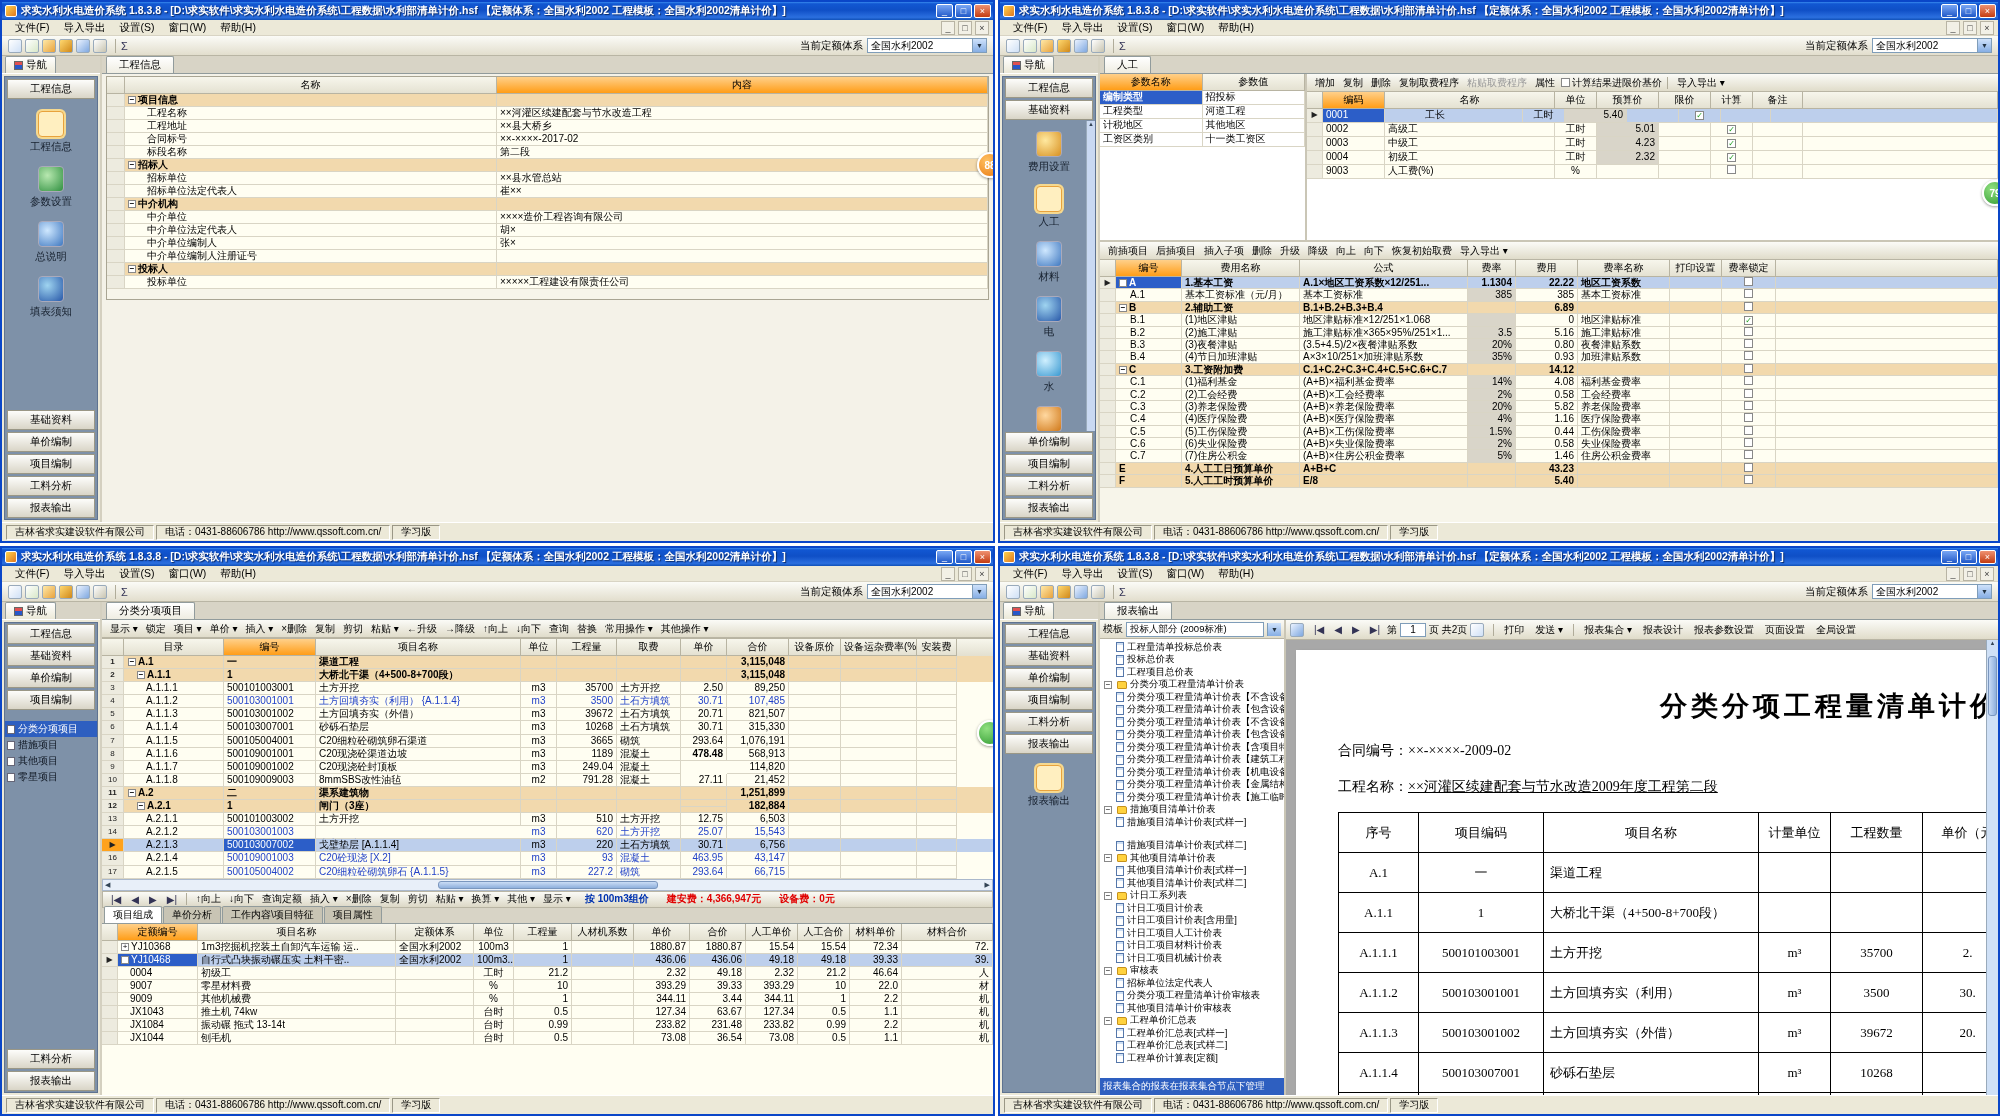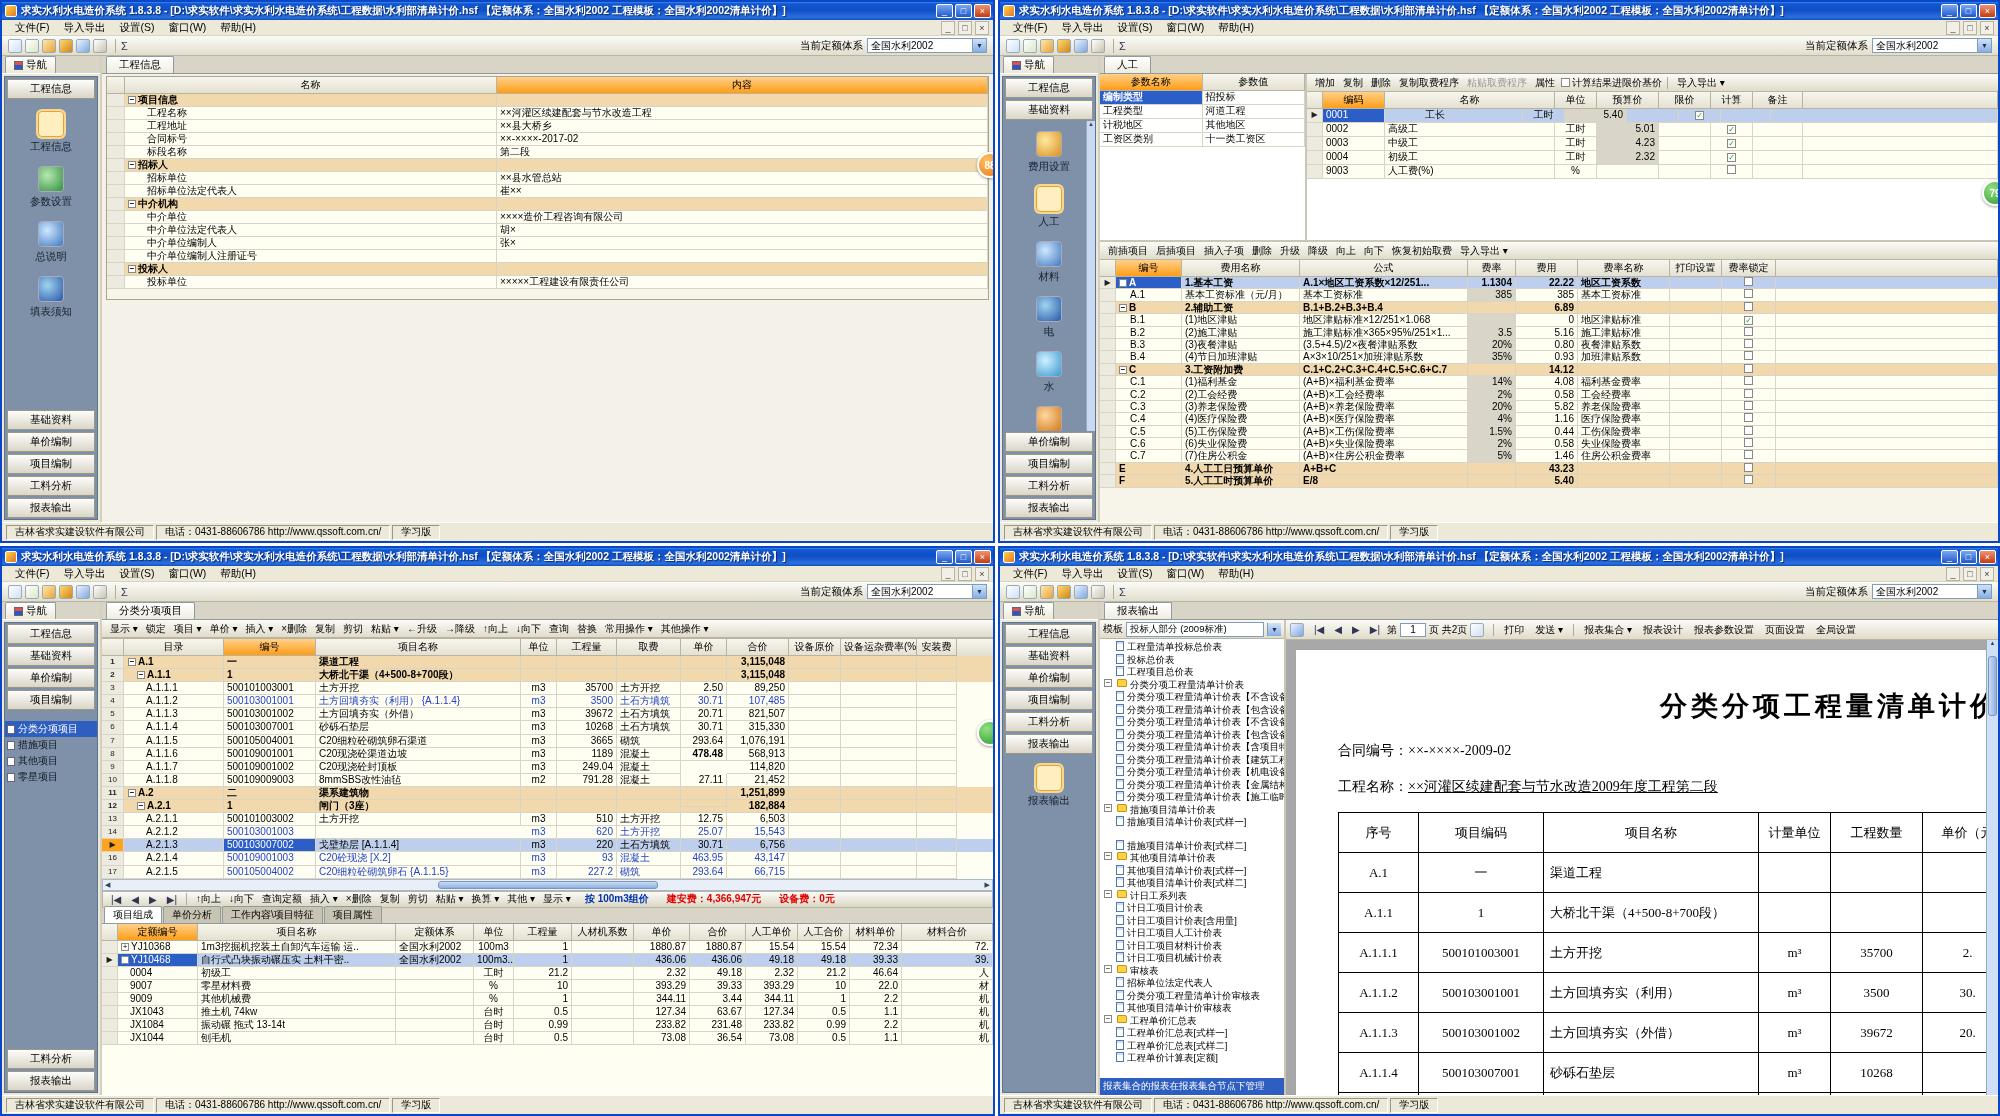--- a/index.html
+++ b/index.html
@@ -102,21 +102,21 @@
   .subtabs { height:16px; flex:none; background:#d8d4c6; display:flex; align-items:flex-end; padding-left:2px; border-bottom:1px solid #919b9c; }
   .stab { font-size:10px; padding:1px 8px; border:1px solid #919b9c; border-bottom:none; background:#c8c4b4; margin-right:1px; border-radius:2px 2px 0 0; }
   .stab.on { background:#fff; }
   .w3lower { flex:1; overflow:hidden; background:#fffef2; }
   
   .w4bd { flex:1; display:flex; min-height:0; }
   .treepanel { width:186px; flex:none; display:flex; flex-direction:column; background:#fff; border-right:2px solid #cac6b6; }
   .tplbar { height:19px; flex:none; display:flex; align-items:center; gap:3px; background:linear-gradient(180deg,#fbfbf7,#e0dcca); border-bottom:1px solid #b9b5a4; padding:0 3px; font-size:10px; }
   .tplbox { flex:1; height:15px; background:#fff; border:1px solid #7f9db9; display:flex; align-items:center; padding-left:3px; overflow:hidden; white-space:nowrap; font-size:9.5px; }
   .tree { flex:1; overflow:hidden; padding:2px 0 0 2px; }
-  .ti { display:flex; gap:3px; height:12.5px; white-space:nowrap; overflow:hidden; font-size:9.5px; }
+  .ti { display:flex; align-items:center; gap:3px; height:12.5px; white-space:nowrap; overflow:hidden; font-size:9.5px; }
   .fold { width:10px; height:8px; background:#ffd23e; border:1px solid #c7921b; border-radius:1px 2px 1px 1px; flex:none; }
   .page { width:8px; height:10px; background:#fff; border:1px solid #5577aa; box-shadow:inset 0 2px 0 #cfe0f4; flex:none; }
   .tnote { flex:none; background:#2e5fc0; color:#fff; font-size:9.5px; padding:2px 3px; white-space:nowrap; overflow:hidden; }
   .preview { flex:1; display:flex; flex-direction:column; min-width:0; background:#a8a8a8; position:relative; }
   .pvtb { height:20px; flex:none; background:linear-gradient(180deg,#fbfbf7,#e0dcca); border-bottom:1px solid #b9b5a4; display:flex; align-items:center; gap:3px; padding:0 4px; font-size:10px; }
   .pgin { width:26px; height:14px; border:1px solid #7f9db9; font-size:10px; text-align:center; }
   .pvarea { flex:1; overflow:hidden; position:relative; }
   .sheet { position:absolute; left:10px; top:10px; width:1100px; height:640px; background:#fff; box-shadow:3px 3px 4px rgba(0,0,0,.45); font-family:"Liberation Serif","DejaVu Serif",serif; color:#000; }
   .sheettitle { text-align:center; font-size:27px; font-weight:bold; letter-spacing:4px; margin-top:38px; }
   .sheetline { font-size:14px; margin:18px 0 0 42px; }

